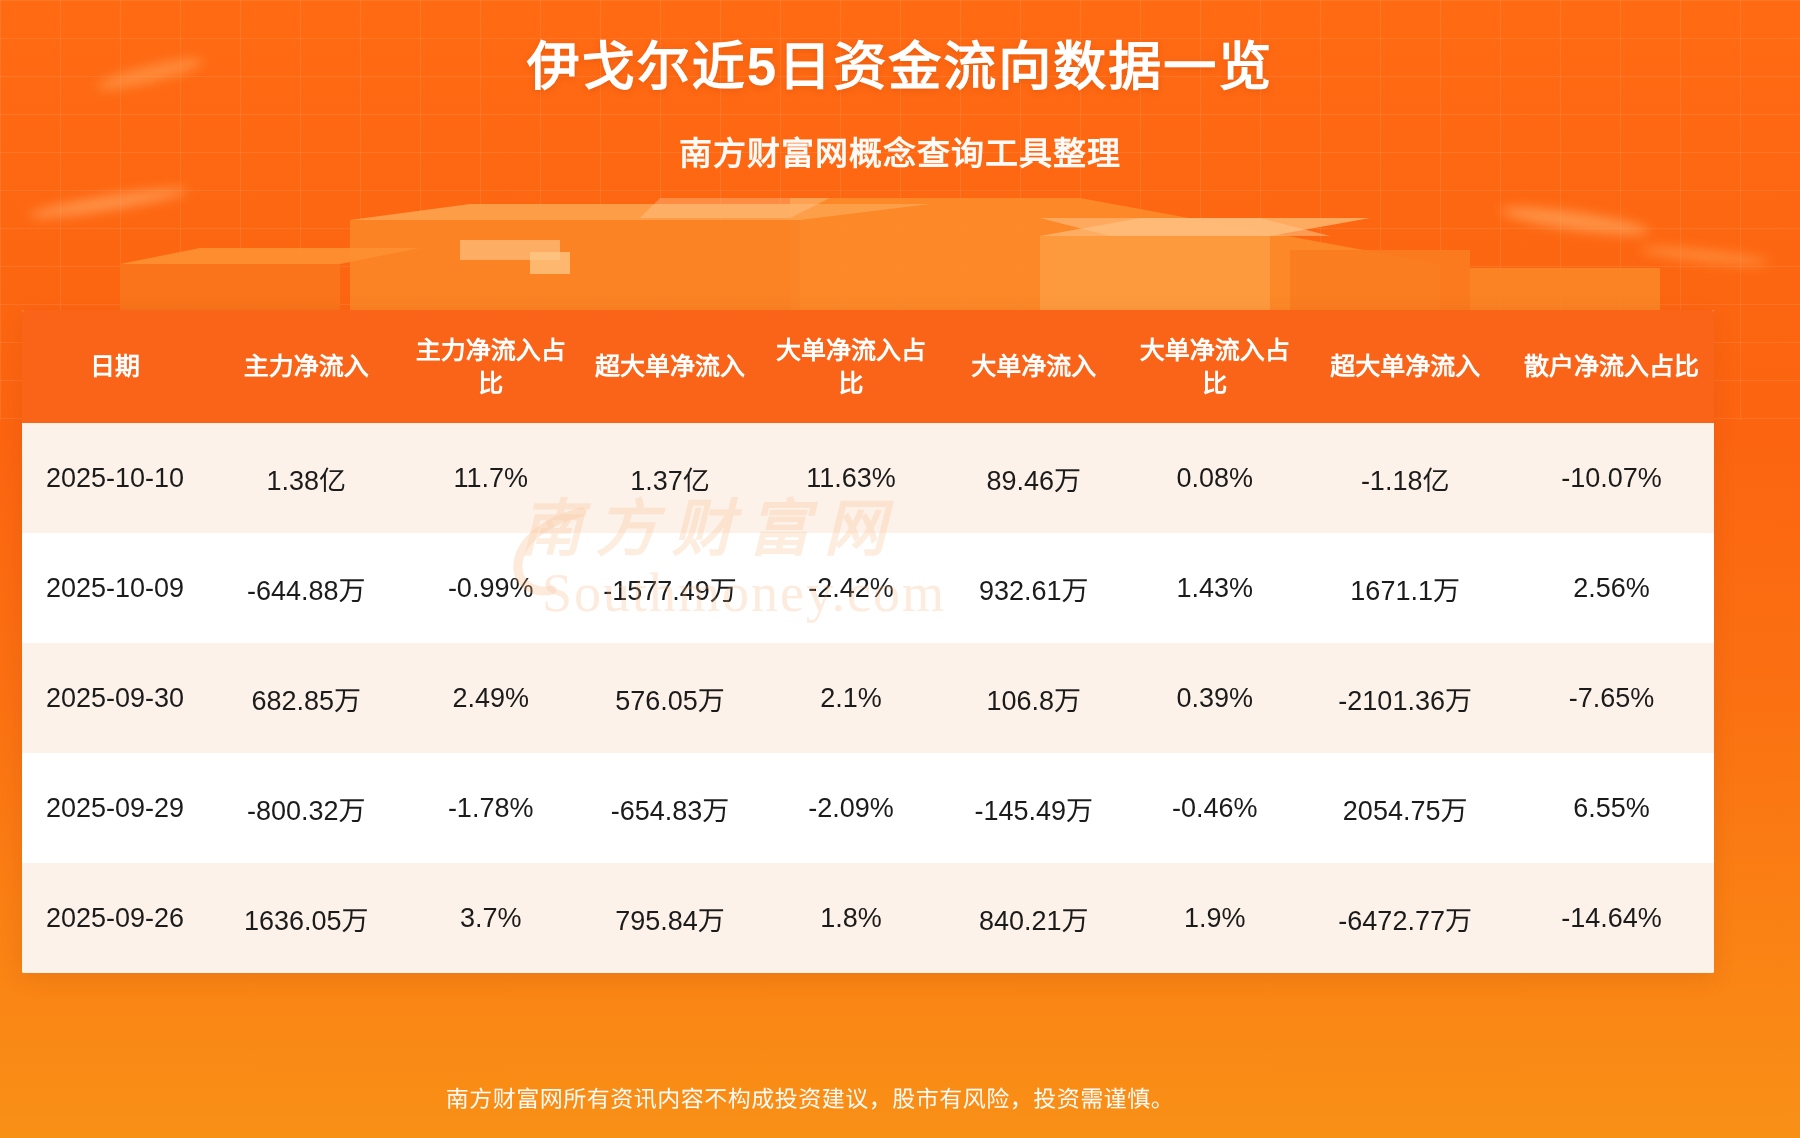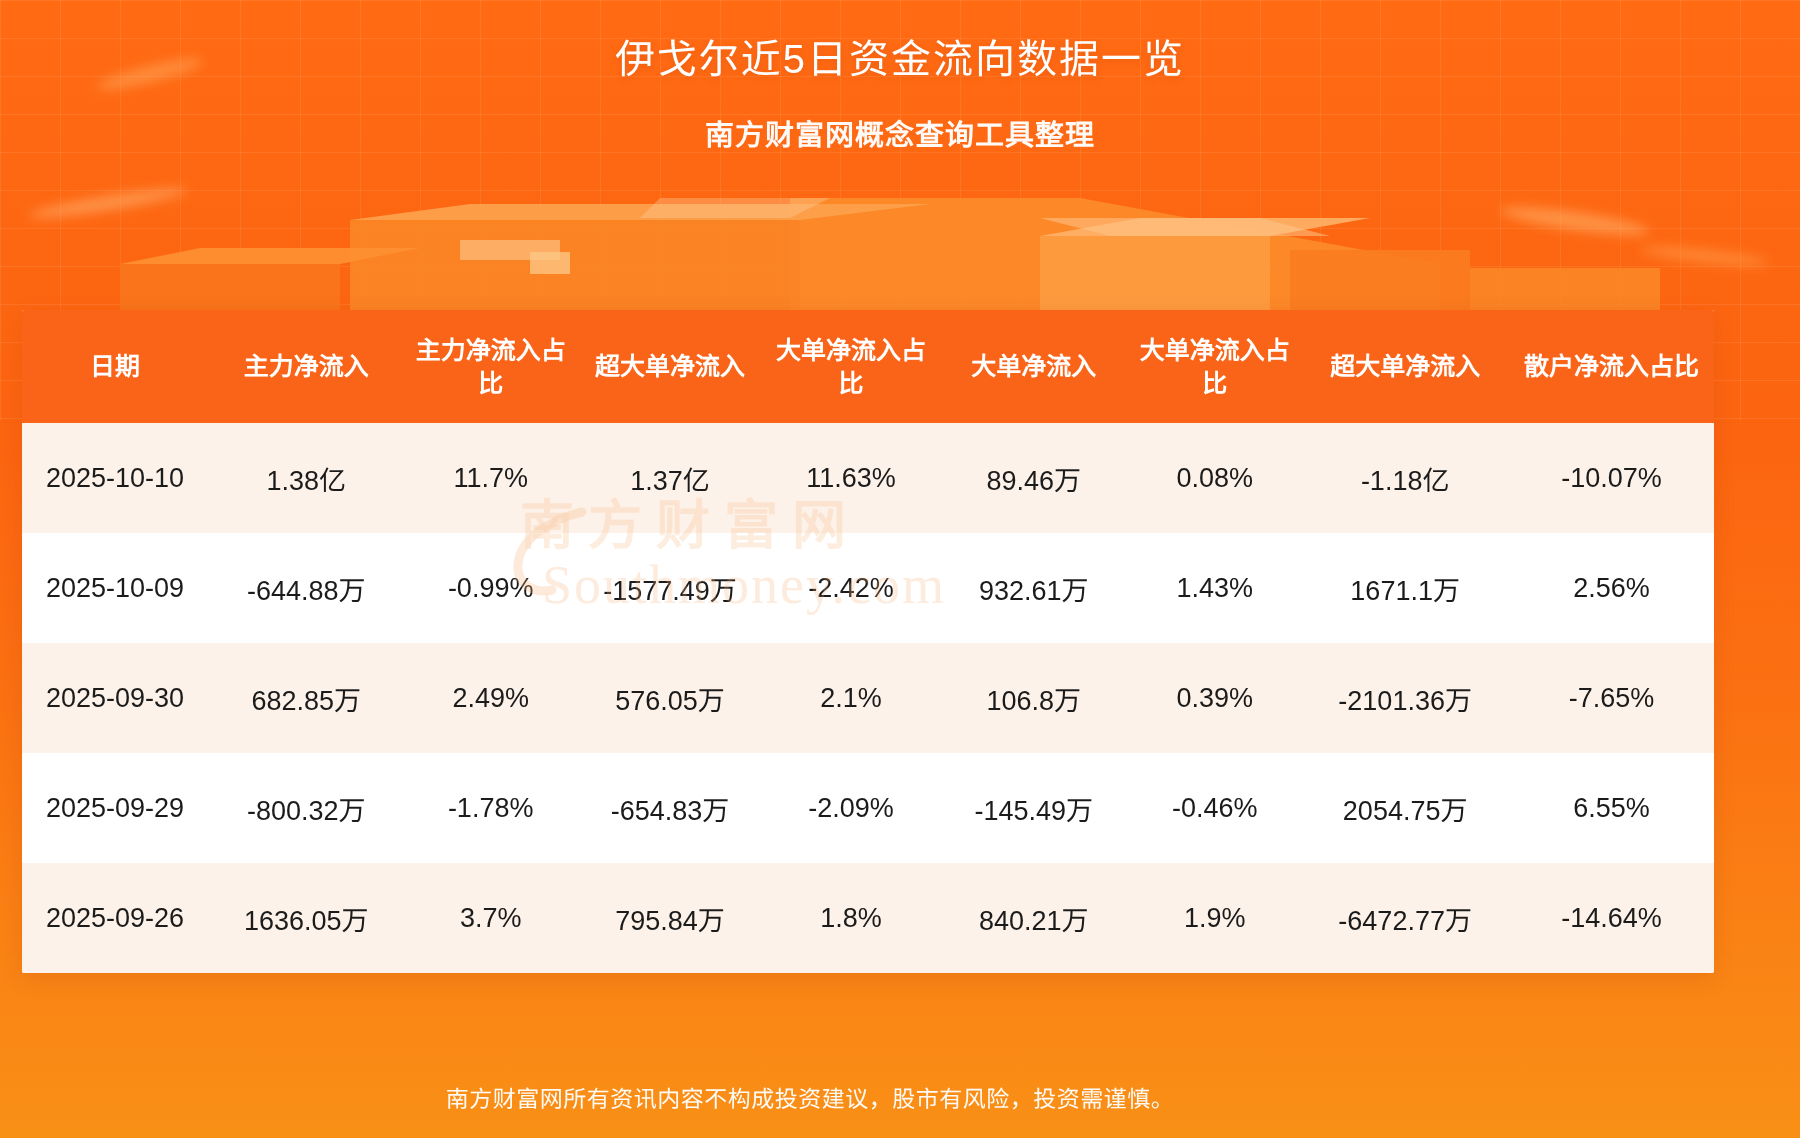--- a/index.html
+++ b/index.html
@@ -57,30 +57,30 @@
   .streak.s3 { left: 1500px; top: 212px; width: 150px; height: 18px; background: #ffbe7a; transform: rotate(8deg); }
   .streak.s4 { left: 1640px; top: 250px; width: 130px; height: 12px; background: #ffab5c; transform: rotate(6deg); }
 
   .hero {
     position: relative;
     z-index: 4;
     text-align: center;
     padding-top: 36px;
   }
   .hero-title {
-    font-size: 40px;
-    font-weight: 400;
+    font-size: 53px;
+    font-weight: 700;
     color: #ffffff;
     letter-spacing: 2px;
     line-height: 1.18;
     text-shadow: 0 2px 6px rgba(170,55,0,0.22);
   }
   .hero-subtitle {
     margin-top: 28px;
-    font-size: 29px;
+    font-size: 33px;
     font-weight: 700;
     color: #ffffff;
     letter-spacing: 1px;
     opacity: 0.97;
   }
 
   
   .card {
     position: absolute;
     left: 22px;
@@ -141,26 +141,27 @@
   .watermark {
     position: absolute;
     left: 520px;
     top: 498px;
     z-index: 7;
     pointer-events: none;
     user-select: none;
     opacity: 0.5;
   }
   .wm-text {
-    font-size: 54px;
+    font-size: 62px;
     font-weight: 700;
     color: rgba(246,176,120,0.46);
     letter-spacing: 14px;
     line-height: 1;
     white-space: nowrap;
+    font-style: italic;
   }
   .wm-sub {
     margin-top: 6px;
     margin-left: 22px;
     font-family: "Liberation Serif", "DejaVu Serif", serif;
     font-size: 54px;
     font-weight: 400;
     color: rgba(246,176,120,0.5);
     letter-spacing: 2px;
     line-height: 1;

